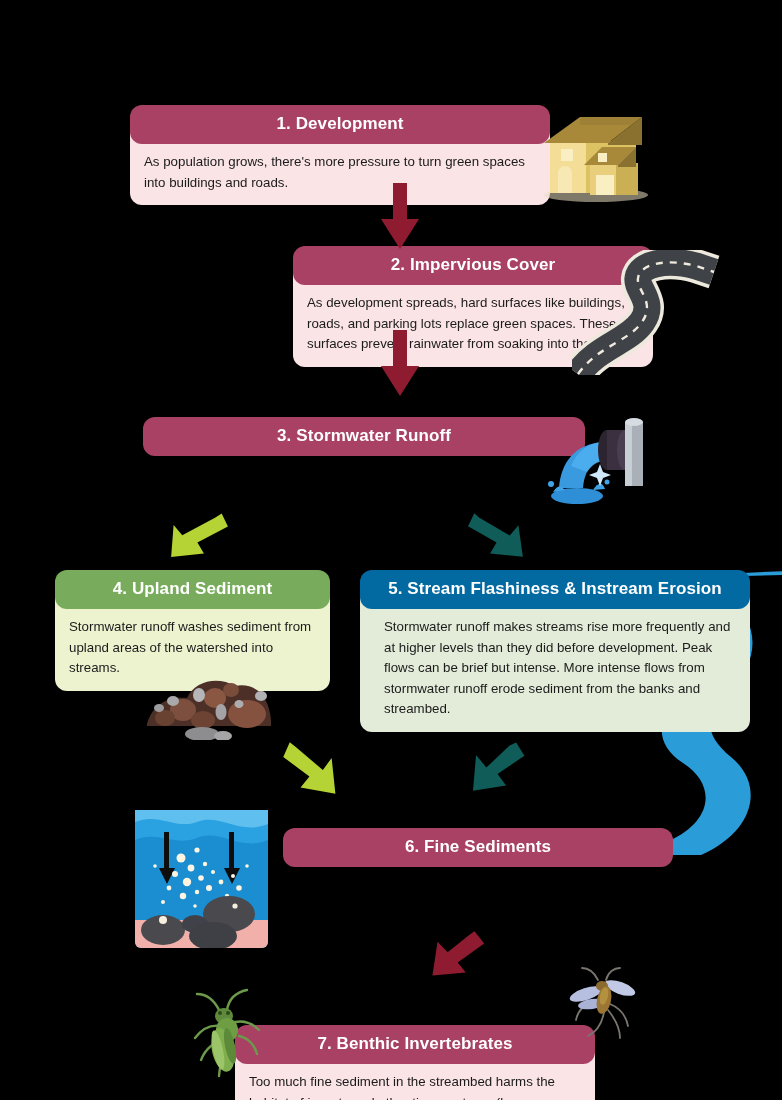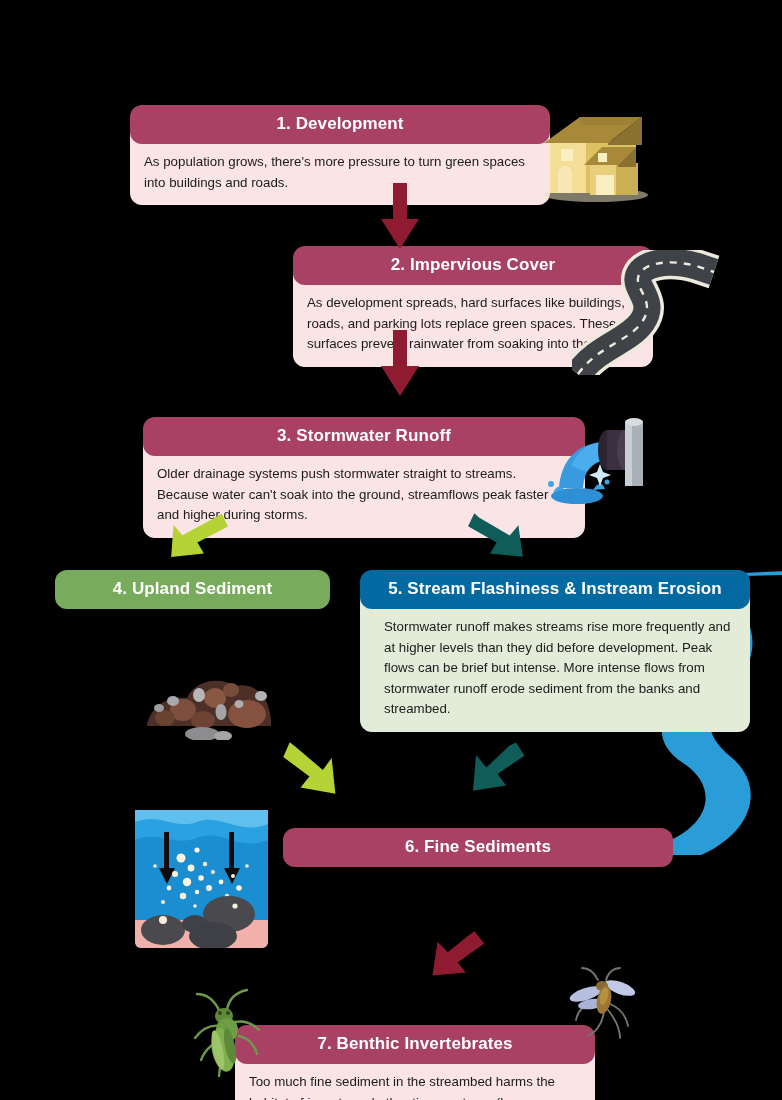--- a/index.html
+++ b/index.html
@@ -100,21 +100,20 @@
     <path d="M6 124 C26 96 56 92 70 72 C84 52 64 40 66 28 C68 14 94 8 124 16 L142 22" stroke="#3f4246" stroke-width="27" fill="none" stroke-linecap="butt"></path>
     <path d="M6 124 C26 96 56 92 70 72 C84 52 64 40 66 28 C68 14 94 8 124 16 L142 22" stroke="#efeadd" stroke-width="2.4" fill="none" stroke-dasharray="7 7"></path>
   </svg>
 
   <svg class="arrow" style="left:378px;top:330px;" width="44" height="68" viewBox="0 0 44 68">
     <polygon points="15,0 29,0 29,36 41,36 22,66 3,36 15,36" fill="#8e1b30"></polygon>
   </svg>
 
   <div class="card t-maroon" style="left:143px;top:400px;width:442px;z-index:3;margin-top:17px;">
     <div class="hdr">3. Stormwater Runoff</div>
-    <div class="body">Older drainage systems push stormwater straight to streams. Because water can't soak into the ground, streamflows peak faster and higher during storms.</div>
   </div>
 
   <svg class="art z4" style="left:545px;top:416px;" width="105" height="95" viewBox="0 0 105 95">
 
     <path d="M58 26 C30 28 16 46 14 72 L38 72 C40 52 48 44 64 44 Z" fill="#3a9ae0"></path>
     <path d="M58 26 C42 27 32 36 26 50 L42 56 C48 48 52 45 64 44 Z" fill="#4fb0ef" opacity="0.85"></path>
 
     <ellipse cx="32" cy="80" rx="26" ry="8" fill="#2f8fd6"></ellipse>
     <path d="M8 76 q6 -10 12 -2 z" fill="#3fa4e6"></path>
     <path d="M48 74 q8 -12 12 -1 z" fill="#3fa4e6"></path>
@@ -134,20 +133,21 @@
   <svg class="arrow" style="left:160px;top:508px;" width="68" height="62" viewBox="0 0 68 62">
     <polygon points="58,2 66,14 38,34 46,44 14,52 12,20 22,29 52,7" fill="#b5d334" transform="rotate(8 34 30)"></polygon>
   </svg>
 
   <svg class="arrow" style="left:468px;top:508px;" width="62" height="62" viewBox="0 0 62 62">
     <polygon points="10,2 2,14 28,34 20,44 52,52 52,20 42,29 14,7" fill="#105c58" transform="rotate(-8 31 30)"></polygon>
   </svg>
 
   <div class="card t-green" style="left:55px;top:570px;width:275px;z-index:3;">
     <div class="hdr">4. Upland Sediment</div>
+    <div class="body">Stormwater runoff washes sediment from upland areas of the watershed into streams.</div>
   </div>
 
   <svg class="art z4" style="left:143px;top:668px;" width="135" height="72" viewBox="0 0 135 72">
     <path d="M4 56 C10 34 28 28 44 30 C52 12 76 8 92 18 C110 14 126 26 128 52 L128 58 L4 58 Z" fill="#4c3027"></path>
     <ellipse cx="40" cy="42" rx="13" ry="11" fill="#7d4f3e"></ellipse>
     <ellipse cx="72" cy="30" rx="11" ry="10" fill="#8a5743"></ellipse>
     <ellipse cx="104" cy="46" rx="19" ry="14" fill="#85523f"></ellipse>
     <ellipse cx="60" cy="52" rx="12" ry="9" fill="#6d4334"></ellipse>
     <ellipse cx="22" cy="50" rx="10" ry="8" fill="#6a4232"></ellipse>
     <ellipse cx="88" cy="22" rx="8" ry="7" fill="#7a4c3a"></ellipse>

